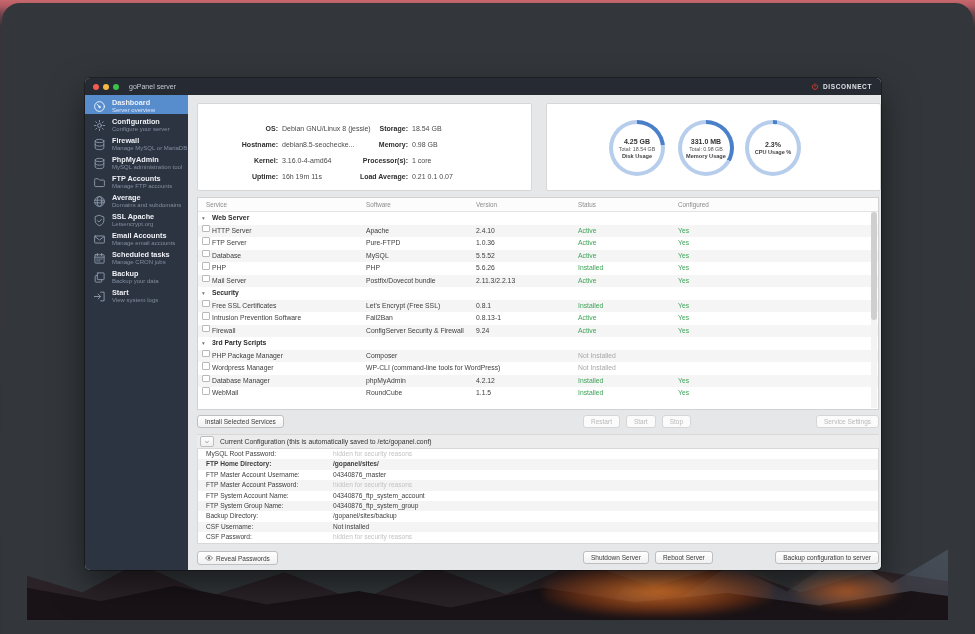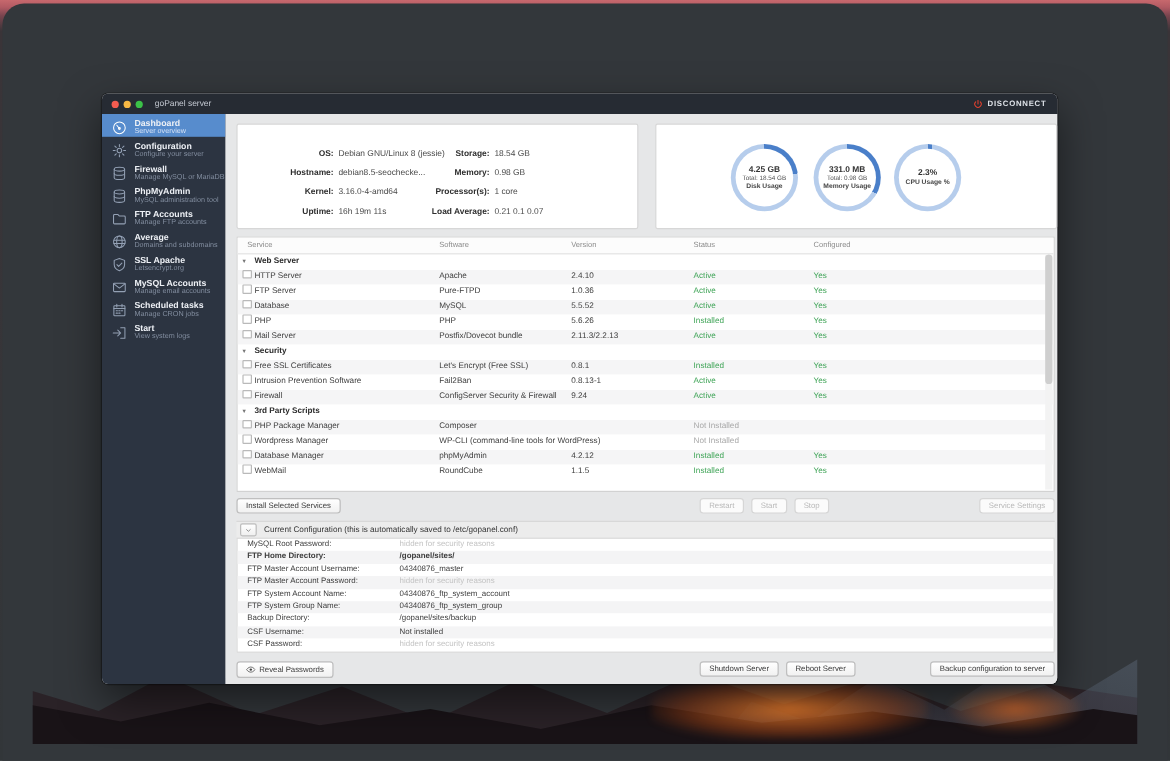--- a/index.html
+++ b/index.html
@@ -227,34 +227,46 @@
           </div>
         </div>
         <div class="side-item">
           <span class="s-icon">
             <svg viewBox="0 0 24 24">
               <rect x="3" y="5.5" width="18" height="13" rx="1.2"></rect>
               <path d="M3.5 6.5L12 13l8.5-6.5"></path>
             </svg>
           </span>
           <div class="s-text">
-            <div class="s-title">MySQL Accounts</div>
+            <div class="s-title">Email Accounts</div>
             <div class="s-sub">Manage email accounts</div>
           </div>
         </div>
         <div class="side-item">
           <span class="s-icon">
             <svg viewBox="0 0 24 24">
               <rect x="3.5" y="5" width="17" height="15.5" rx="1.2"></rect>
               <path d="M3.5 9.5h17M8 2.8V7M16 2.8V7M7 13h2M11 13h2M15 13h2M7 16.5h2M11 16.5h2"></path>
             </svg>
           </span>
           <div class="s-text">
             <div class="s-title">Scheduled tasks</div>
             <div class="s-sub">Manage CRON jobs</div>
+          </div>
+        </div>
+        <div class="side-item">
+          <span class="s-icon">
+            <svg viewBox="0 0 24 24">
+              <rect x="8" y="3.5" width="12.5" height="12.5" rx="1"></rect>
+              <path d="M16 16v3a1.5 1.5 0 0 1-1.5 1.5h-9A1.5 1.5 0 0 1 4 19v-9a1.5 1.5 0 0 1 1.5-1.5H8"></path>
+            </svg>
+          </span>
+          <div class="s-text">
+            <div class="s-title">Backup</div>
+            <div class="s-sub">Backup your data</div>
           </div>
         </div>
         <div class="side-item">
           <span class="s-icon">
             <svg viewBox="0 0 24 24">
               <path d="M2.5 12h11M9.5 7.5L14 12l-4.5 4.5"></path>
               <path d="M14 4h6.5v16H14"></path>
             </svg>
           </span>
           <div class="s-text">

